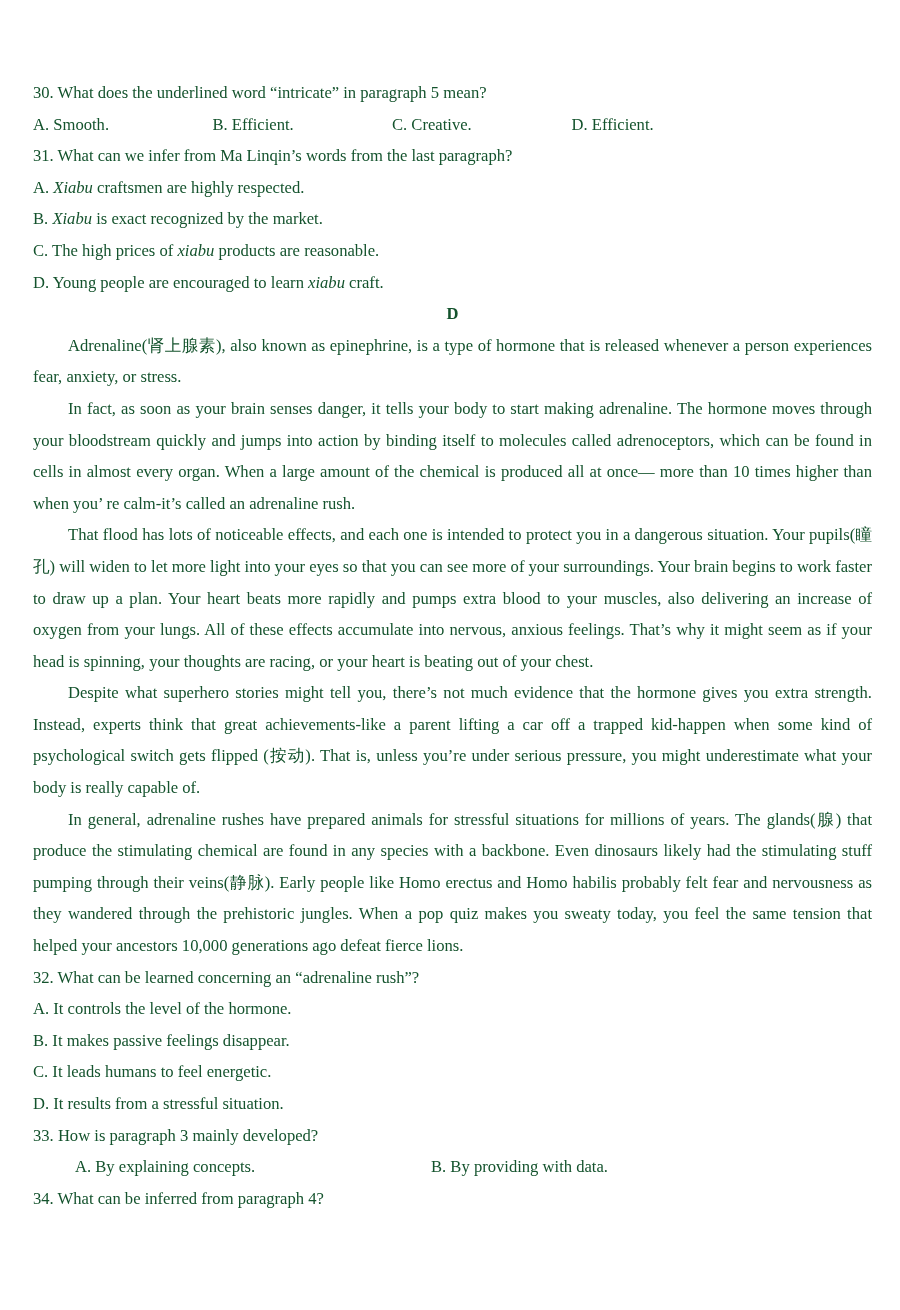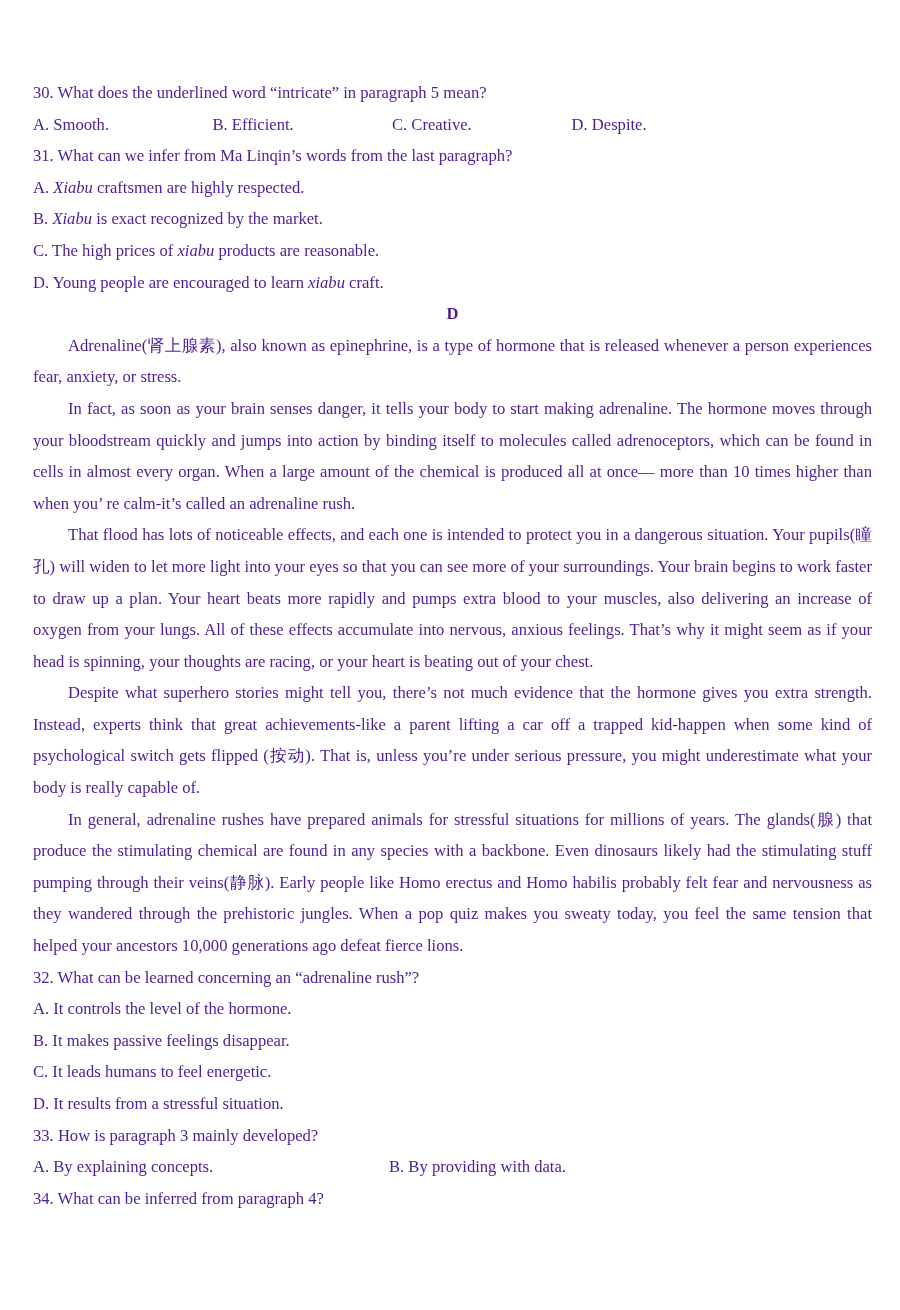--- a/index.html
+++ b/index.html
@@ -2,49 +2,49 @@
 <html><head>
 <meta charset="utf-8">
 <style>
   * { margin: 0; padding: 0; box-sizing: border-box; }
   html, body { background: #ffffff; }
   .page {
     position: relative;
     width: 900px;
     height: 1310px;
     background: #ffffff;
-    color: #4c1d95;
+    color: #14532d;
     font-family: "Liberation Serif", "DejaVu Serif", serif;
     font-size: 16.6px;
     line-height: 31.6px;
     padding: 77px 28px 0 33px;
     overflow: hidden;
   }
   .line { line-height: 31.6px; white-space: nowrap; }
   .para {
     text-align: justify;
     text-indent: 35px;
     line-height: 31.6px;
   }
   .heading {
     text-align: center;
     font-weight: bold;
   }
   .opt-cell { display: inline-block; width: 179.5px; }
   .opt-cell.last { width: auto; }
-  .col-left { display: inline-block; width: 356px; }
+  .col-left { display: inline-block; width: 356px; margin-left: 42px; }
   i { }
 </style>
 </head>
 <body>
 
 <div class="page">
 
   <div class="line">30. What does the underlined word “intricate” in paragraph 5 mean?</div>
-  <div class="line"><span class="opt-cell">A. Smooth.</span><span class="opt-cell">B. Efficient.</span><span class="opt-cell">C. Creative.</span><span class="opt-cell last">D. Despite.</span></div>
+  <div class="line"><span class="opt-cell">A. Smooth.</span><span class="opt-cell">B. Efficient.</span><span class="opt-cell">C. Creative.</span><span class="opt-cell last">D. Efficient.</span></div>
 
   <div class="line">31. What can we infer from Ma Linqin’s words from the last paragraph?</div>
   <div class="line"><span>A. </span><i>Xiabu</i><span> craftsmen are highly respected.</span></div>
   <div class="line"><span>B. </span><i>Xiabu</i><span> is exact recognized by the market.</span></div>
   <div class="line"><span>C. The high prices of </span><i>xiabu</i><span> products are reasonable.</span></div>
   <div class="line"><span>D. Young people are encouraged to learn </span><i>xiabu</i><span> craft.</span></div>
 
   <div class="line heading">D</div>
   <p class="para">Adrenaline(肾上腺素), also known as epinephrine, is a type of hormone that is released whenever a person experiences fear, anxiety, or stress.</p>
   <p class="para">In fact, as soon as your brain senses danger, it tells your body to start making adrenaline. The hormone moves through your bloodstream quickly and jumps into action by binding itself to molecules called adrenoceptors, which can be found in cells in almost every organ. When a large amount of the chemical is produced all at once— more than 10 times higher than when you’ re calm-it’s called an adrenaline rush.</p>

